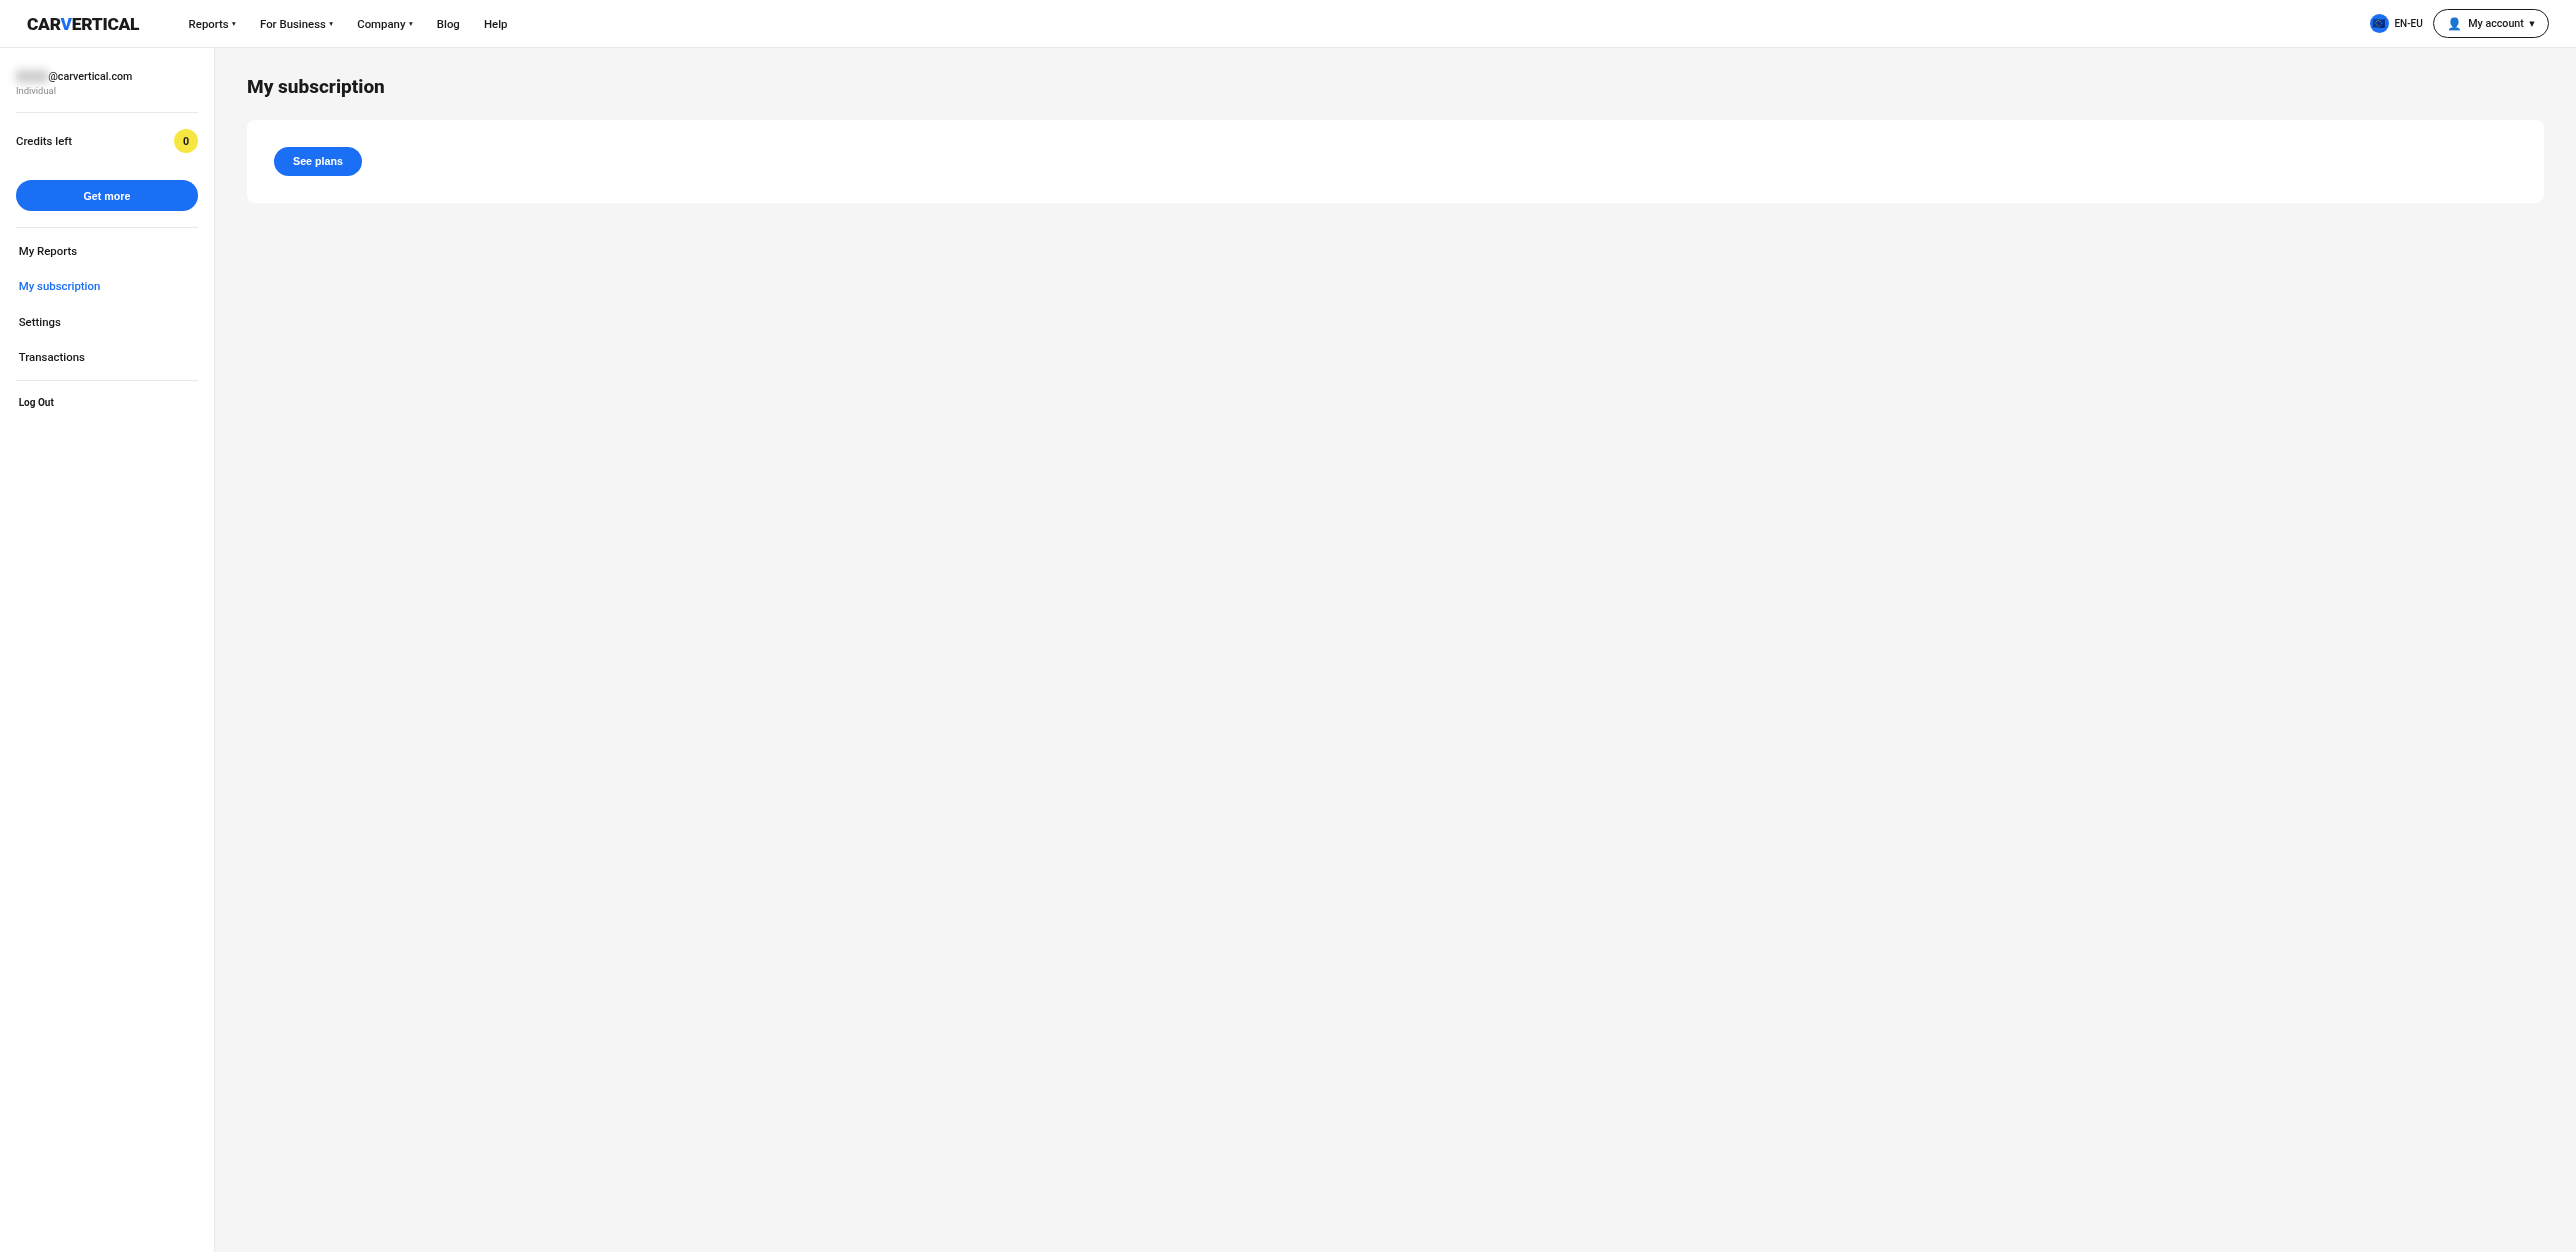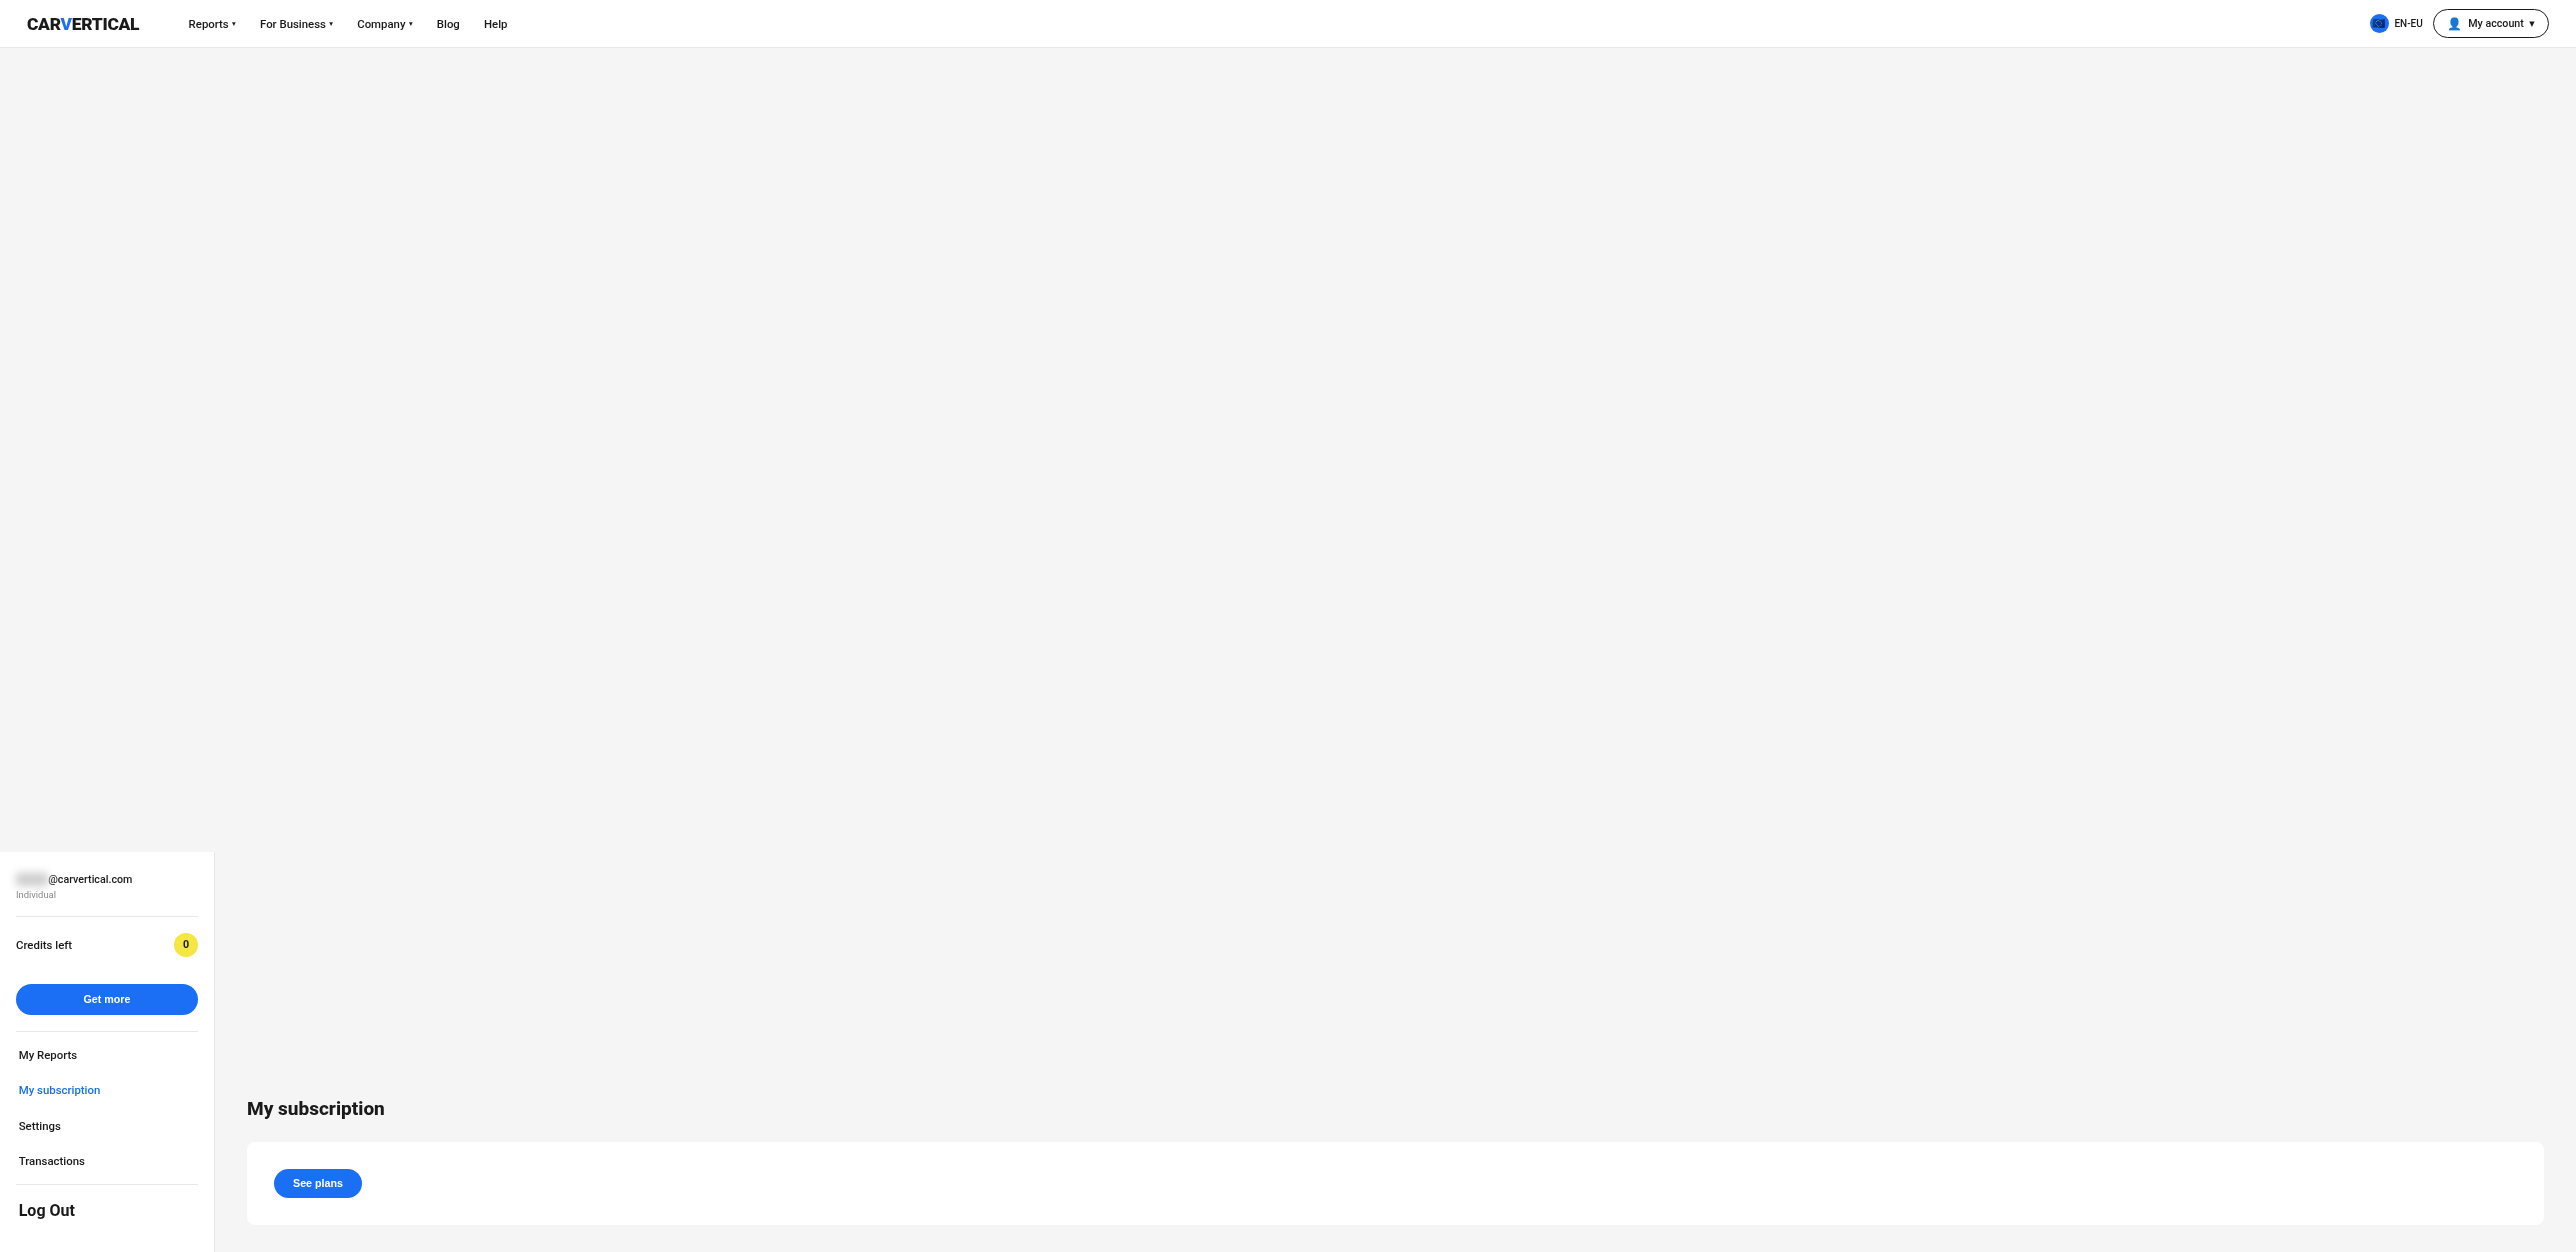--- a/index.html
+++ b/index.html
@@ -107,21 +107,20 @@
     }
 
     .account-icon {
       font-size: 12px;
     }
 
     
     .layout {
       display: flex;
       min-height: calc(100vh - 48px);
-      align-items: flex-end;
     }
 
     
     .sidebar {
       width: 215px;
       background: #fff;
       border-right: 0.7px solid #e8e8e8;
       padding: 21.5px 16px;
       flex-shrink: 0;
     }
@@ -218,21 +217,21 @@
     }
 
     .nav-menu-divider {
       height: 0.7px;
       background: #e8e8e8;
       margin: 5.4px 0;
     }
 
     .logout-item {
       padding: 10.7px 2.7px;
-      font-size: 16px;
+      font-size: 10px;
       font-weight: 700;
       color: #1a1a1a;
       cursor: pointer;
     }
 
     
     .main-content {
       flex: 1;
       padding: 27px 32px;
       background: #f5f5f5;

